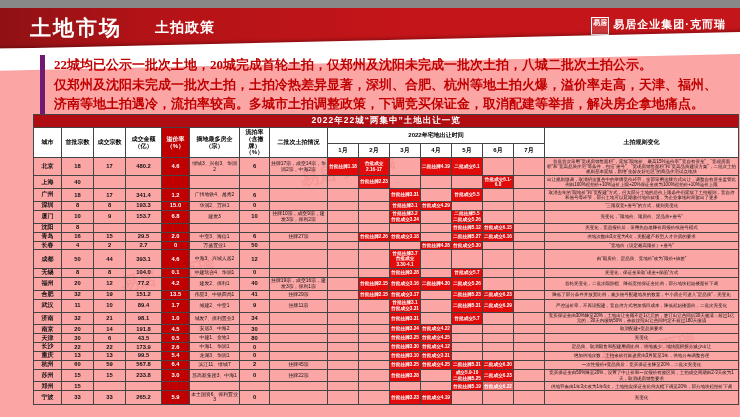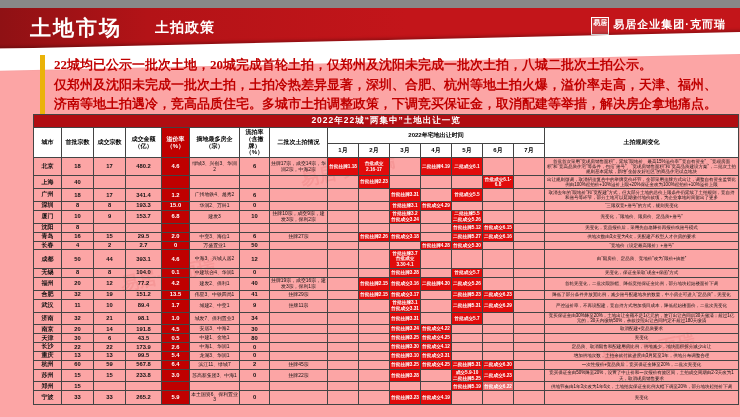--- a/index.html
+++ b/index.html
@@ -14,21 +14,21 @@
   .banner-title { position:absolute; left:30px; top:6px; color:#fff; font-size:21px; font-weight:bold;
             font-family:"Liberation Serif","DejaVu Serif",serif; letter-spacing:2px; }
   .banner-sub { position:absolute; left:155px; top:11px; color:#fff; font-size:14px; font-weight:bold;
             font-family:Liberation Sans, sans-serif; letter-spacing:1px; }
   .logo { position:absolute; right:14px; top:9px; display:flex; gap:4px; color:#fff; }
   .logo-seal { width:18px; height:18px; border:1px solid #fff; background:rgba(255,255,255,.15);
             font-size:7px; line-height:8px; text-align:center; padding-top:1px; font-weight:bold; }
   .logo-text { font-size:11px; font-weight:bold; letter-spacing:1px; }
 
   
-  .summary { position:absolute; top:47px; left:40px; width:692px; border-left:5px solid #eab308;
+  .summary { position:absolute; top:47px; left:40px; width:692px; border-left:5px solid #701a75;
             padding-left:9px; color:#c00000; font-weight:bold; font-size:13px; line-height:1.5;
             font-family:"Liberation Serif","DejaVu Serif",serif; }
   .summary span { display:block; }
 
   
   .stamp { position:absolute; color:rgba(200,30,30,.10); font-weight:bold; font-size:18px;
             transform:rotate(-12deg); pointer-events:none; }
 
   
   .tbl-wrap { position:absolute; top:106px; left:33px; width:705px; }
@@ -59,21 +59,21 @@
     <div class="banner-sub">土拍政策</div>
     <div class="logo">
       <div class="logo-seal">易居</div>
       <div class="logo-text">易居企业集团·克而瑞</div>
     </div>
   </div>
 
   <div class="summary">
     <span>22城均已公示一批次土地，20城完成首轮土拍，仅郑州及沈阳未完成一批次土拍，八城二批次土拍公示。</span>
     <span>仅郑州及沈阳未完成一批次土拍，土拍冷热差异显著，深圳、合肥、杭州等地土拍火爆，溢价率走高，天津、福州、</span>
-    <span>济南等地土拍遇冷，竞高品质住宅。多城市土拍调整政策，下调竞买保证金，取消配建等举措，解决房企拿地痛点。</span>
+    <span>济南等地土拍遇冷，流拍率较高。多城市土拍调整政策，下调竞买保证金，取消配建等举措，解决房企拿地痛点。</span>
   </div>
 
   <div class="stamp" style="left:120px;top:255px;">易居·克而瑞</div>
   <div class="stamp" style="left:300px;top:150px;">易居·克而瑞</div>
   <div class="stamp" style="left:600px;top:330px;">易居·克而瑞</div>
 
   <div class="tbl-wrap">
     <table>
       <colgroup>
         <col style="width:28px">

